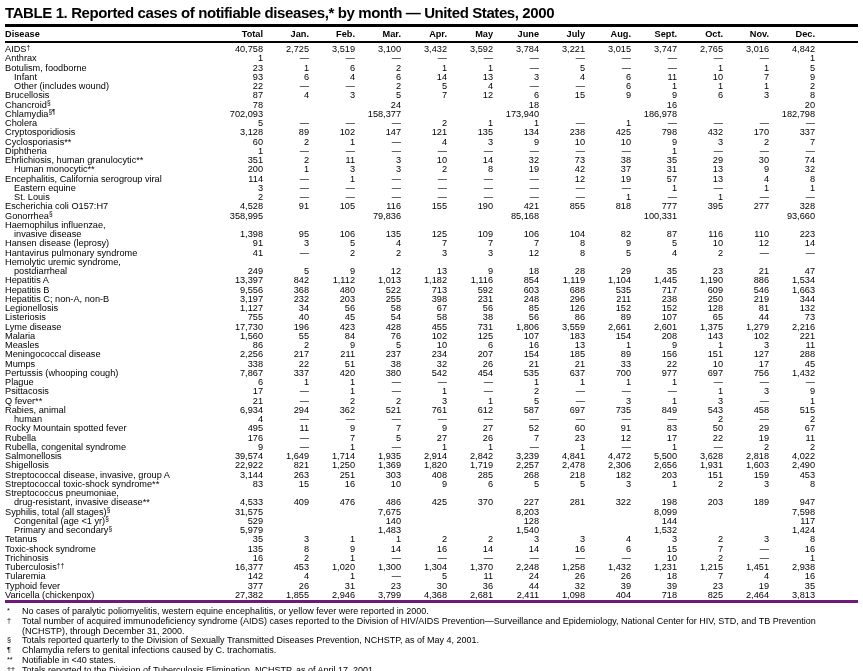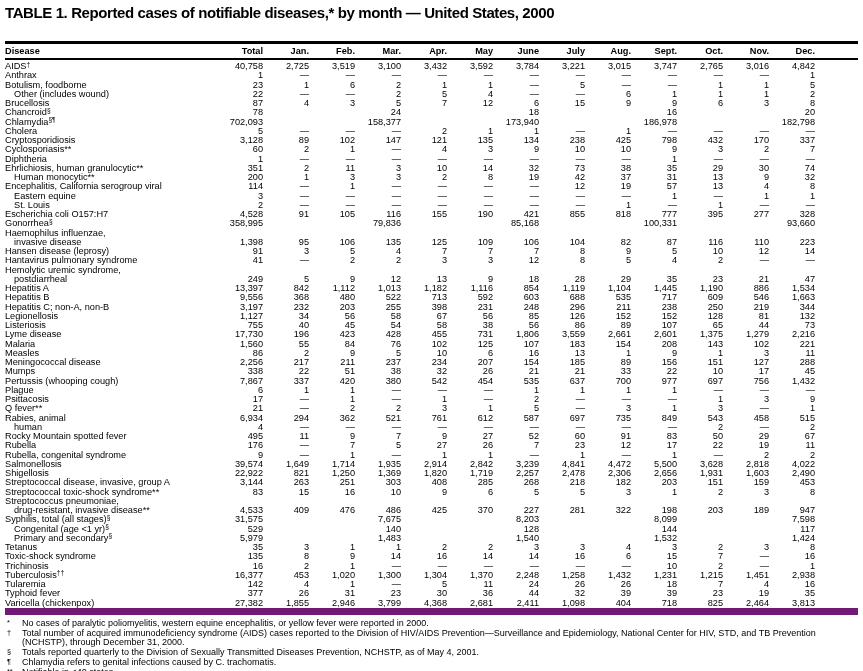--- a/index.html
+++ b/index.html
@@ -1,19 +1,19 @@
 <!DOCTYPE html>
 <html><head>
 <meta charset="utf-8">
 <style>
   html,body{margin:0;padding:0;background:#ffffff;}
   body{width:863px;height:671px;color:#000;font-family:"Liberation Sans",sans-serif;overflow:hidden;}
   .page{padding:3px 5px 0 5px;}
-  .title{font-size:15px;font-weight:bold;letter-spacing:-0.4px;margin:1px 0 20px 0;white-space:nowrap;}
-  table.tbl{border-collapse:collapse;width:100%;table-layout:fixed;border-top:3px solid #000;border-bottom:7px solid #701a75;}
+  .title{font-size:15px;font-weight:bold;letter-spacing:-0.4px;margin:1px 0 3px 0;white-space:nowrap;}
+  table.tbl{border-collapse:collapse;width:100%;table-layout:fixed;border-top:3px solid #000;border-bottom:3px solid #701a75;}
   thead th{font-size:9.2px;font-weight:bold;text-align:right;border-bottom:2px solid #000;padding:2px 0 2px 0;white-space:nowrap;}
   thead th.lbl{text-align:left;}
   tbody td{font-size:9.2px;line-height:9.25px;text-align:right;padding:0;white-space:nowrap;vertical-align:bottom;}
   tbody td.lbl{text-align:left;}
   tbody tr:first-child td{padding-top:2px;}
   .ind{padding-left:9px !important;}
   .it{}
   .sup{font-size:6.6px;position:relative;top:-2.5px;}
   .footnotes{margin-top:4px;font-size:9px;line-height:9.8px;}
   .fn{display:flex;}
@@ -105,20 +105,37 @@
           <td>2</td>
           <td>1</td>
           <td>1</td>
           <td>—</td>
           <td>5</td>
           <td>—</td>
           <td>—</td>
           <td>1</td>
           <td>1</td>
           <td>5</td>
+          <td></td>
+        </tr>
+        <tr>
+          <td class="lbl ind"><span>Infant</span></td>
+          <td>93</td>
+          <td>6</td>
+          <td>4</td>
+          <td>6</td>
+          <td>14</td>
+          <td>13</td>
+          <td>3</td>
+          <td>4</td>
+          <td>6</td>
+          <td>11</td>
+          <td>10</td>
+          <td>7</td>
+          <td>9</td>
           <td></td>
         </tr>
         <tr>
           <td class="lbl ind"><span>Other (includes wound)</span></td>
           <td>22</td>
           <td>—</td>
           <td>—</td>
           <td>2</td>
           <td>5</td>
           <td>4</td>

